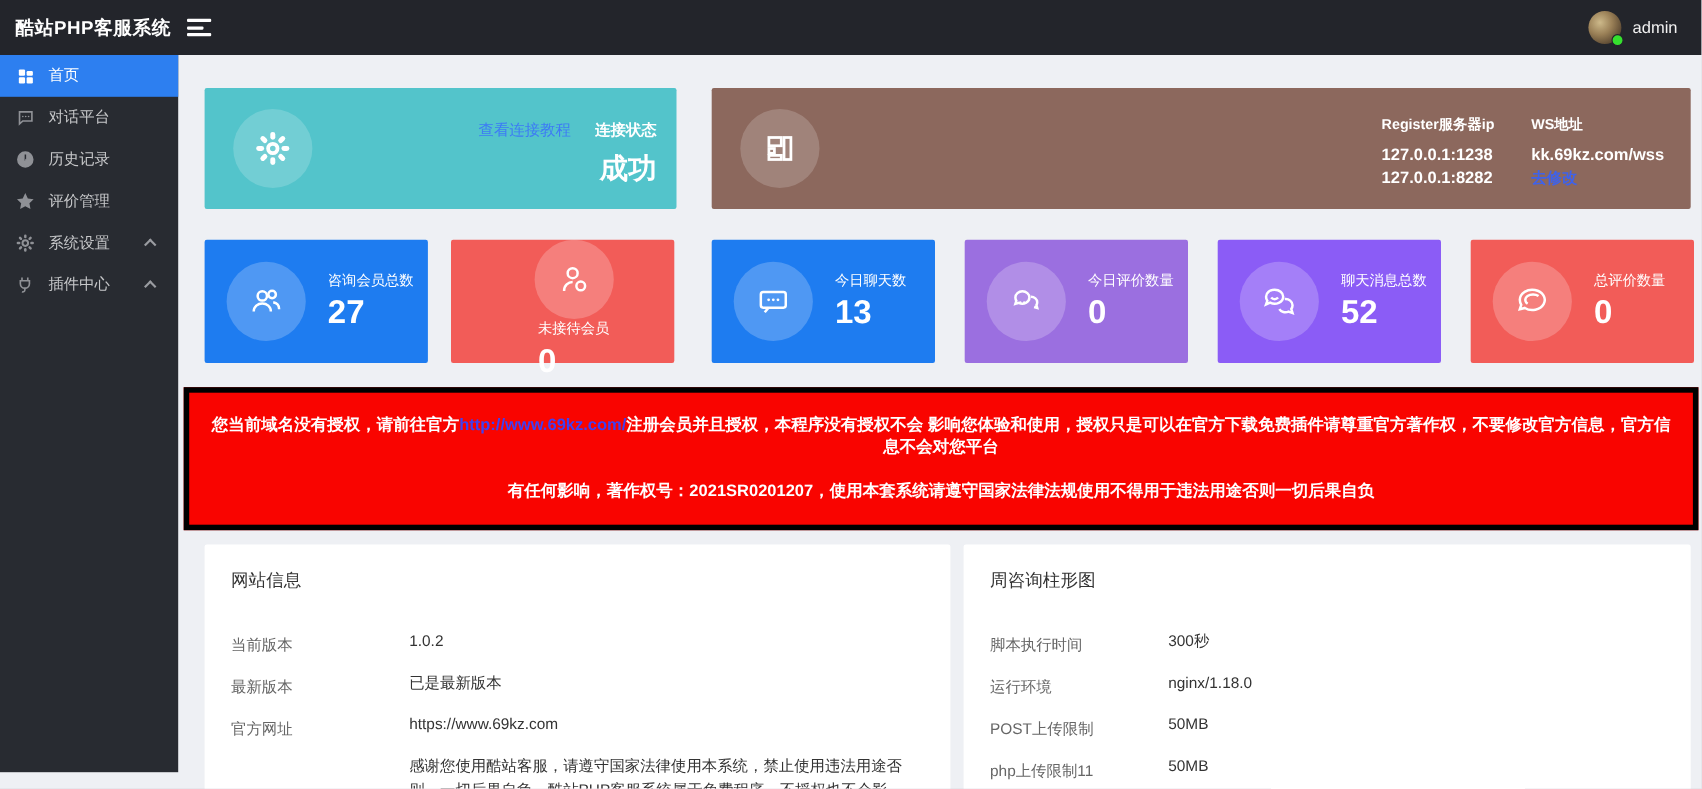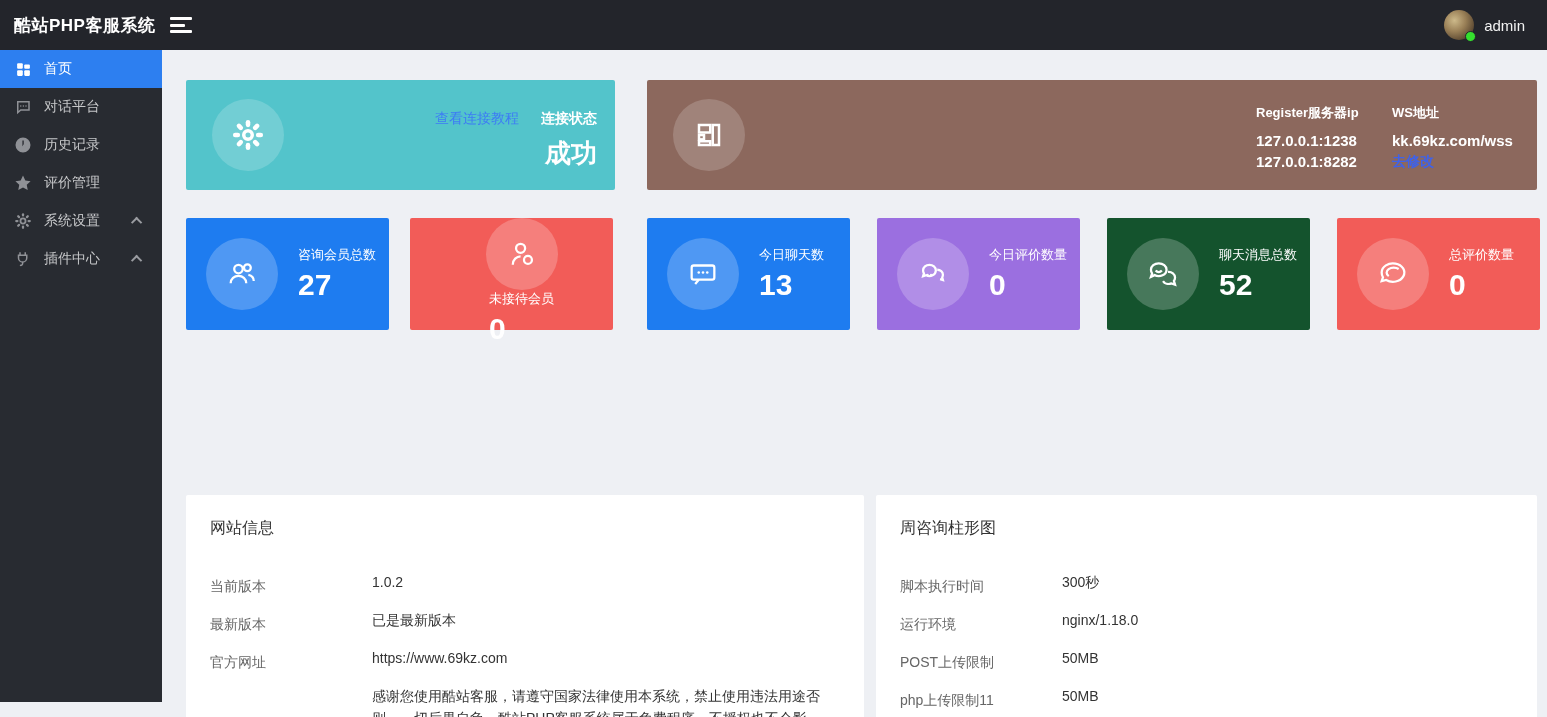--- a/index.html
+++ b/index.html
@@ -254,21 +254,21 @@
           <path d="M14 8a4 3.5 0 0 1 4 3.5c0 .7-.2 1.3-.5 1.9l.5 1.8-2-.6" transform="translate(1,1)"></path>
           <circle cx="8.2" cy="12.6" r=".7" fill="#fff" stroke="none"></circle>
           <circle cx="10.6" cy="12.6" r=".7" fill="#fff" stroke="none"></circle>
         </svg>
     </div>
     <div class="stat-text">
       <div class="stat-label">今日评价数量</div>
       <div class="stat-value">0</div>
     </div>
   </div>
-  <div class="stat-card" style="left: 1107px; background-color: #14532d;">
+  <div class="stat-card" style="left: 1107px; background-color: #8b5cf6;">
     <div class="stat-circle">
       <svg width="34" height="34" viewBox="0 0 24 24" fill="none" stroke="#ffffff" stroke-width="1.6">
           <path d="M3.5 9a5.5 4.5 0 0 1 11 0 5.5 4.5 0 0 1-8.4 3.8L3.5 14l.8-2.4A4.5 4.5 0 0 1 3.5 9z"></path>
           <path d="M15.5 10.5a4.5 4 0 0 1 5 4c0 .9-.3 1.7-.8 2.4l.8 2.6-2.6-.9a4.5 4 0 0 1-5.9-1.6"></path>
           <path d="M6.8 9.5c.6.7 1.5 1.1 2.2 1.1s1.6-.4 2.2-1.1"></path>
         </svg>
     </div>
     <div class="stat-text">
       <div class="stat-label">聊天消息总数</div>
       <div class="stat-value">52</div>
@@ -280,20 +280,24 @@
           <path d="M4 11a8 6.5 0 1 1 3.2 5.2L4 17l.9-2.7A6.5 6.5 0 0 1 4 11z"></path>
           <path d="M9 13.5a5 3.5 0 0 1 7-5"></path>
         </svg>
     </div>
     <div class="stat-text">
       <div class="stat-label">总评价数量</div>
       <div class="stat-value">0</div>
     </div>
   </div>
 
+  <div class="banner" style="background-color: rgb(249, 4, 0);">
+    <p><span>您当前域名没有授权，请前往官方</span><a style="color: rgb(64, 64, 242);">http://www.69kz.com/</a><span>注册会员并且授权，本程序没有授权不会 影响您体验和使用，授权只是可以在官方下载免费插件请尊重官方著作权，不要修改官方信息，官方信息不会对您平台</span></p>
+    <p>有任何影响，著作权号：2021SR0201207，使用本套系统请遵守国家法律法规使用不得用于违法用途否则一切后果自负</p>
+  </div>
 
   <div class="panel panel-left">
     <div class="panel-title">网站信息</div>
     <div class="rows">
       <div class="row">
         <span class="lab">当前版本</span>
         <span class="val">1.0.2</span>
       </div>
       <div class="row">
         <span class="lab">最新版本</span>

